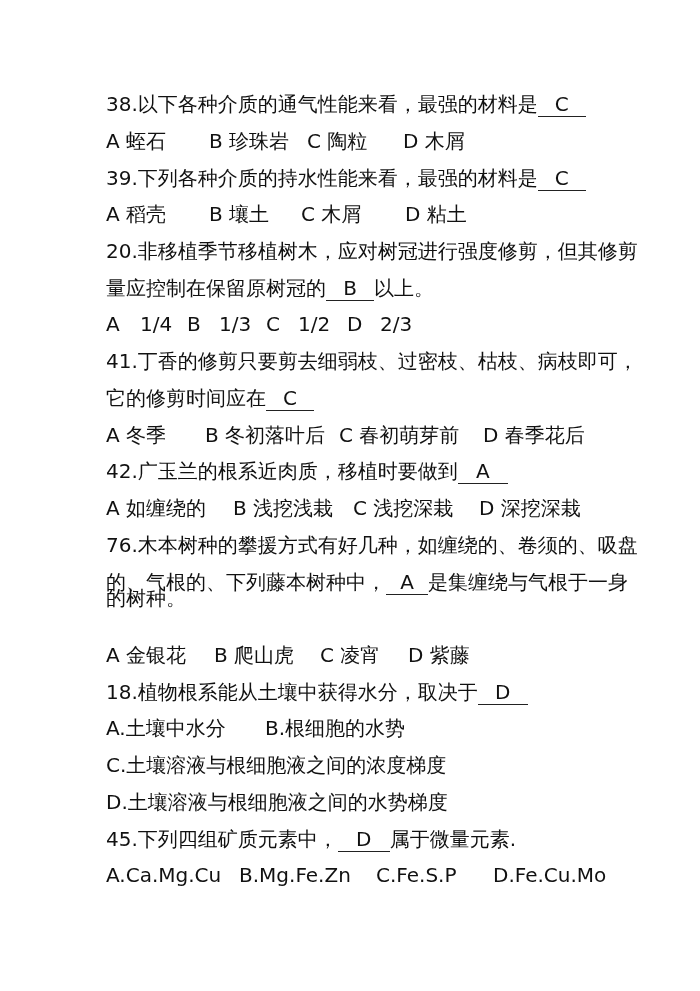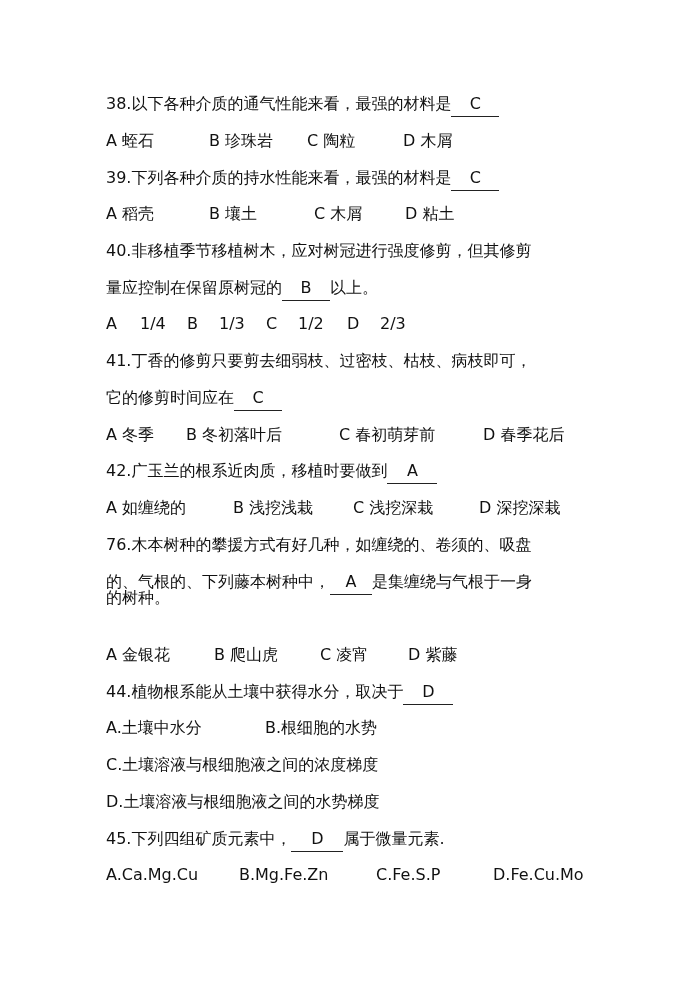--- a/index.html
+++ b/index.html
@@ -1,19 +1,19 @@
 <!DOCTYPE html>
 <html><head>
 <meta charset="utf-8">
 <style>
   html, body { margin: 0; padding: 0; background: #ffffff; }
   body { width: 700px; height: 991px; position: relative; overflow: hidden;
          font-family: "DejaVu Sans", "Liberation Sans", sans-serif; color: #111111; }
   .line { position: absolute; left: 106px; height: 28px; line-height: 28px;
-          font-size: 16px; white-space: nowrap; letter-spacing: 0px; }
+          font-size: 20px; white-space: nowrap; letter-spacing: 0px; }
   .blank { display: inline-block; border-bottom: 1.3px solid #222; text-align: center;
            line-height: 24px; height: 24px; vertical-align: baseline; }
   .opt { position: absolute; top: 0; white-space: nowrap; }
 </style>
 </head>
 <body>
 
 <div class="line" style="top:90px">
   <span>38.以下各种介质的通气性能来看，最强的材料是</span><span class="blank" style="width:48px">C</span>
 </div>
@@ -23,26 +23,26 @@
   <span class="opt" style="left:201px">C 陶粒</span>
   <span class="opt" style="left:297px">D 木屑</span>
 </div>
 
 <div class="line" style="top:164px">
   <span>39.下列各种介质的持水性能来看，最强的材料是</span><span class="blank" style="width:48px">C</span>
 </div>
 <div class="line" style="top:200px">
   <span class="opt" style="left:0">A 稻壳</span>
   <span class="opt" style="left:103px">B 壤土</span>
-  <span class="opt" style="left:208px">C 木屑</span>
+  <span class="opt" style="left:195px">C 木屑</span>
   <span class="opt" style="left:299px">D 粘土</span>
 </div>
 
 <div class="line" style="top:237px">
-  <span>40.非移植季节移植树木，应对树冠进行强度修剪，但其修剪</span>
+  <span>20.非移植季节移植树木，应对树冠进行强度修剪，但其修剪</span>
 </div>
 <div class="line" style="top:274px">
   <span>量应控制在保留原树冠的</span><span class="blank" style="width:48px">B</span><span>以上。</span>
 </div>
 <div class="line" style="top:310px">
   <span class="opt" style="left:0">A</span>
   <span class="opt" style="left:34px">1/4</span>
   <span class="opt" style="left:81px">B</span>
   <span class="opt" style="left:113px">1/3</span>
   <span class="opt" style="left:160px">C</span>
@@ -52,21 +52,21 @@
 </div>
 
 <div class="line" style="top:347px">
   <span>41.丁香的修剪只要剪去细弱枝、过密枝、枯枝、病枝即可，</span>
 </div>
 <div class="line" style="top:384px">
   <span>它的修剪时间应在</span><span class="blank" style="width:48px">C</span>
 </div>
 <div class="line" style="top:421px">
   <span class="opt" style="left:0">A  冬季</span>
-  <span class="opt" style="left:80px">B  冬初落叶后</span>
+  <span class="opt" style="left:99px">B  冬初落叶后</span>
   <span class="opt" style="left:233px">C  春初萌芽前</span>
   <span class="opt" style="left:377px">D  春季花后</span>
 </div>
 
 <div class="line" style="top:457px">
   <span>42.广玉兰的根系近肉质，移植时要做到</span><span class="blank" style="width:50px">A</span>
 </div>
 <div class="line" style="top:494px">
   <span class="opt" style="left:0">A  如缠绕的</span>
   <span class="opt" style="left:127px">B 浅挖浅栽</span>
@@ -84,21 +84,21 @@
   <span>的树种。</span>
 </div>
 <div class="line" style="top:641px">
   <span class="opt" style="left:0">A  金银花</span>
   <span class="opt" style="left:108px">B  爬山虎</span>
   <span class="opt" style="left:214px">C  凌宵</span>
   <span class="opt" style="left:302px">D  紫藤</span>
 </div>
 
 <div class="line" style="top:678px">
-  <span>44.植物根系能从土壤中获得水分，取决于</span><span class="blank" style="width:50px">D</span>
+  <span>18.植物根系能从土壤中获得水分，取决于</span><span class="blank" style="width:50px">D</span>
 </div>
 <div class="line" style="top:714px">
   <span class="opt" style="left:0">A.土壤中水分</span>
   <span class="opt" style="left:159px">B.根细胞的水势</span>
 </div>
 <div class="line" style="top:751px">
   <span>C.土壤溶液与根细胞液之间的浓度梯度</span>
 </div>
 <div class="line" style="top:788px">
   <span>D.土壤溶液与根细胞液之间的水势梯度</span>

